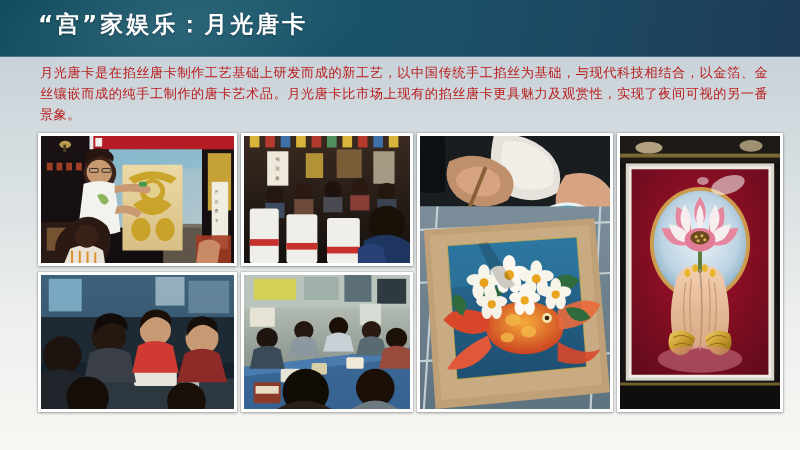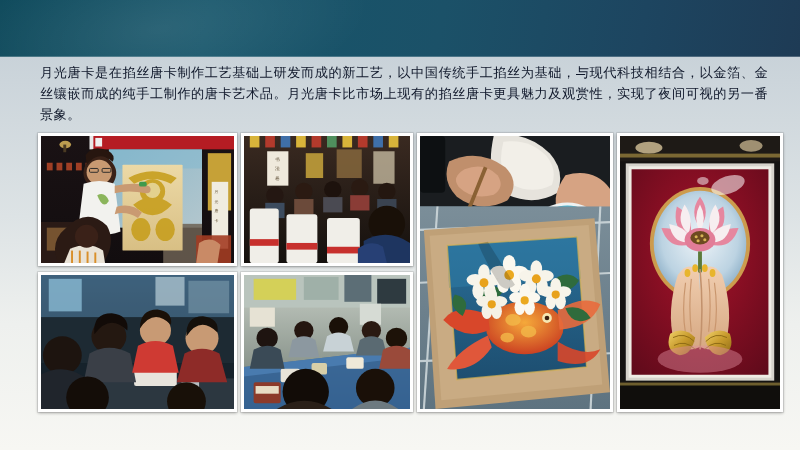--- a/index.html
+++ b/index.html
@@ -31,21 +31,21 @@
     font-size:23px; font-weight:700; letter-spacing:3px;
     color:#ffffff; text-shadow:0 1px 2px rgba(0,0,0,.35);
     white-space:nowrap;
   }
 
   
   #body-copy {
     position:absolute; left:40px; top:62px; width:728px;
     font-family:"DejaVu Sans","Liberation Sans",sans-serif;
     font-size:13.2px; line-height:21px; letter-spacing:.4px;
-    color:#0f172a; text-align:justify;
+    color:#b91c1c; text-align:justify;
   }
 
   
   #gallery { position:absolute; left:0; top:0; width:800px; height:450px; }
   .photo {
     position:absolute; background:#111; overflow:hidden;
     border:3px solid #ffffff;
     box-shadow:0 1px 3px rgba(0,0,0,.33), 0 0 0 1px rgba(0,0,0,.07);
   }
   .photo svg { display:block; width:100%; height:100%; }
@@ -57,20 +57,21 @@
   #photo-4 { left:241px; top:272px; width:172px; height:140px; }
   #photo-5 { left:417px; top:133px; width:196px; height:279px; }
   #photo-6 { left:617px; top:133px; width:166px; height:279px; }
 </style>
 </head>
 <body>
 
 <div id="header">
   <div class="sheen"></div>
   <div class="hairline"></div>
+  <div id="page-title">“宫”家娱乐：月光唐卡</div>
 </div>
 
 <div id="body-copy">月光唐卡是在掐丝唐卡制作工艺基础上研发而成的新工艺，以中国传统手工掐丝为基础，与现代科技相结合，以金箔、金丝镶嵌而成的纯手工制作的唐卡艺术品。月光唐卡比市场上现有的掐丝唐卡更具魅力及观赏性，实现了夜间可视的另一番景象。</div>
 
 <div id="gallery">
 
   <div class="photo" id="photo-1">
     <svg viewBox="0 0 199 133" preserveAspectRatio="none">
       <defs>
         <linearGradient id="p1bg" x1="0" y1="0" x2="0" y2="1">

